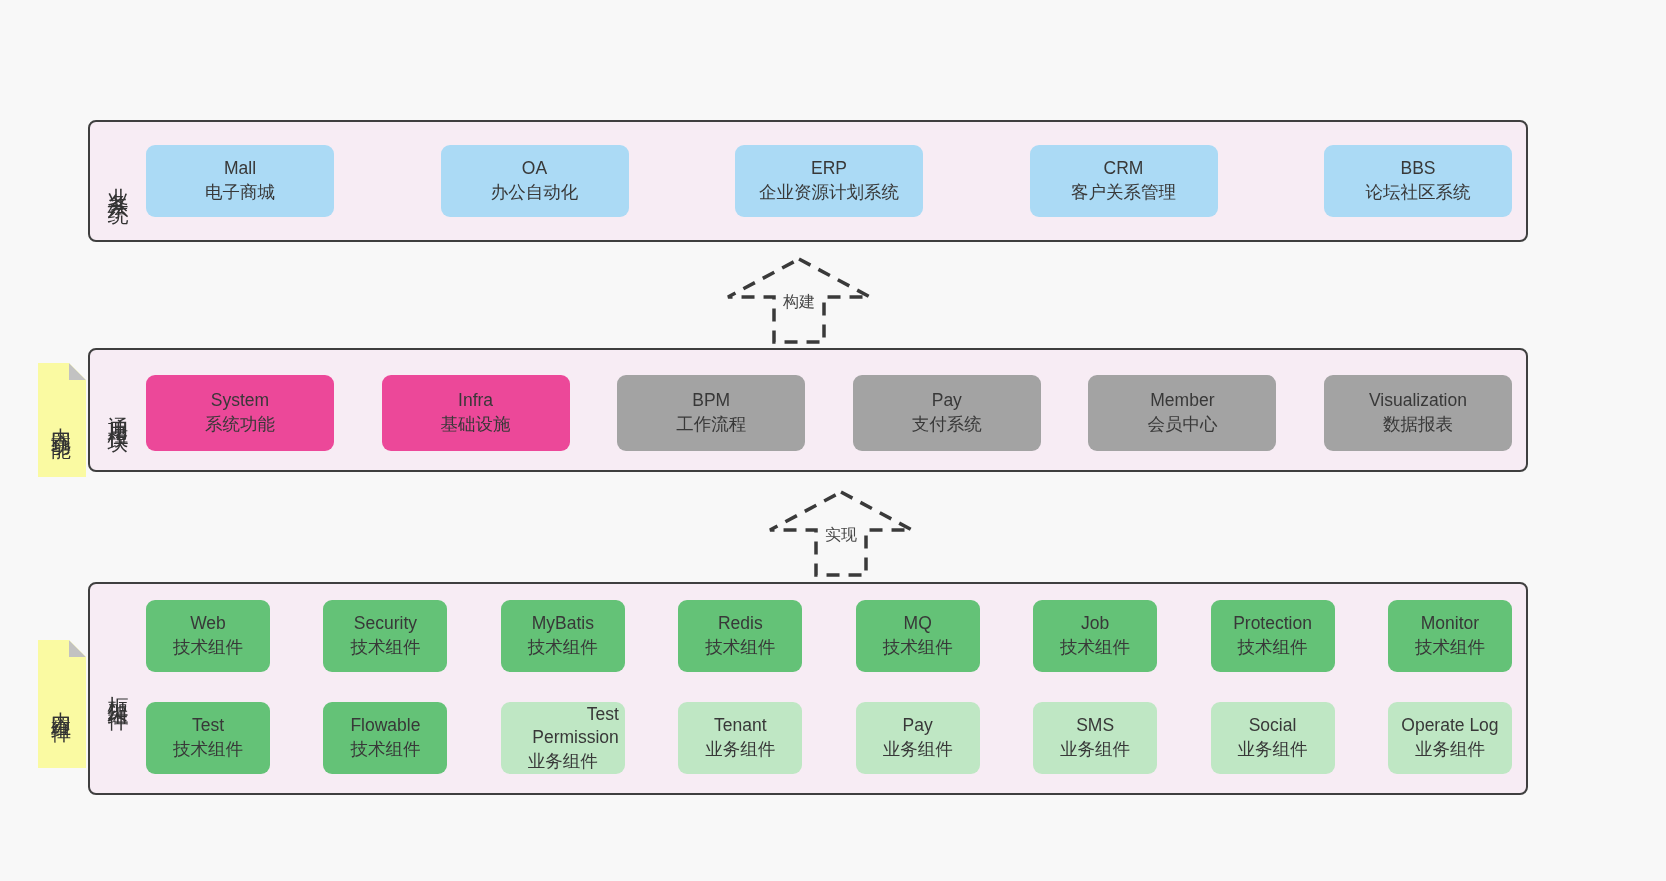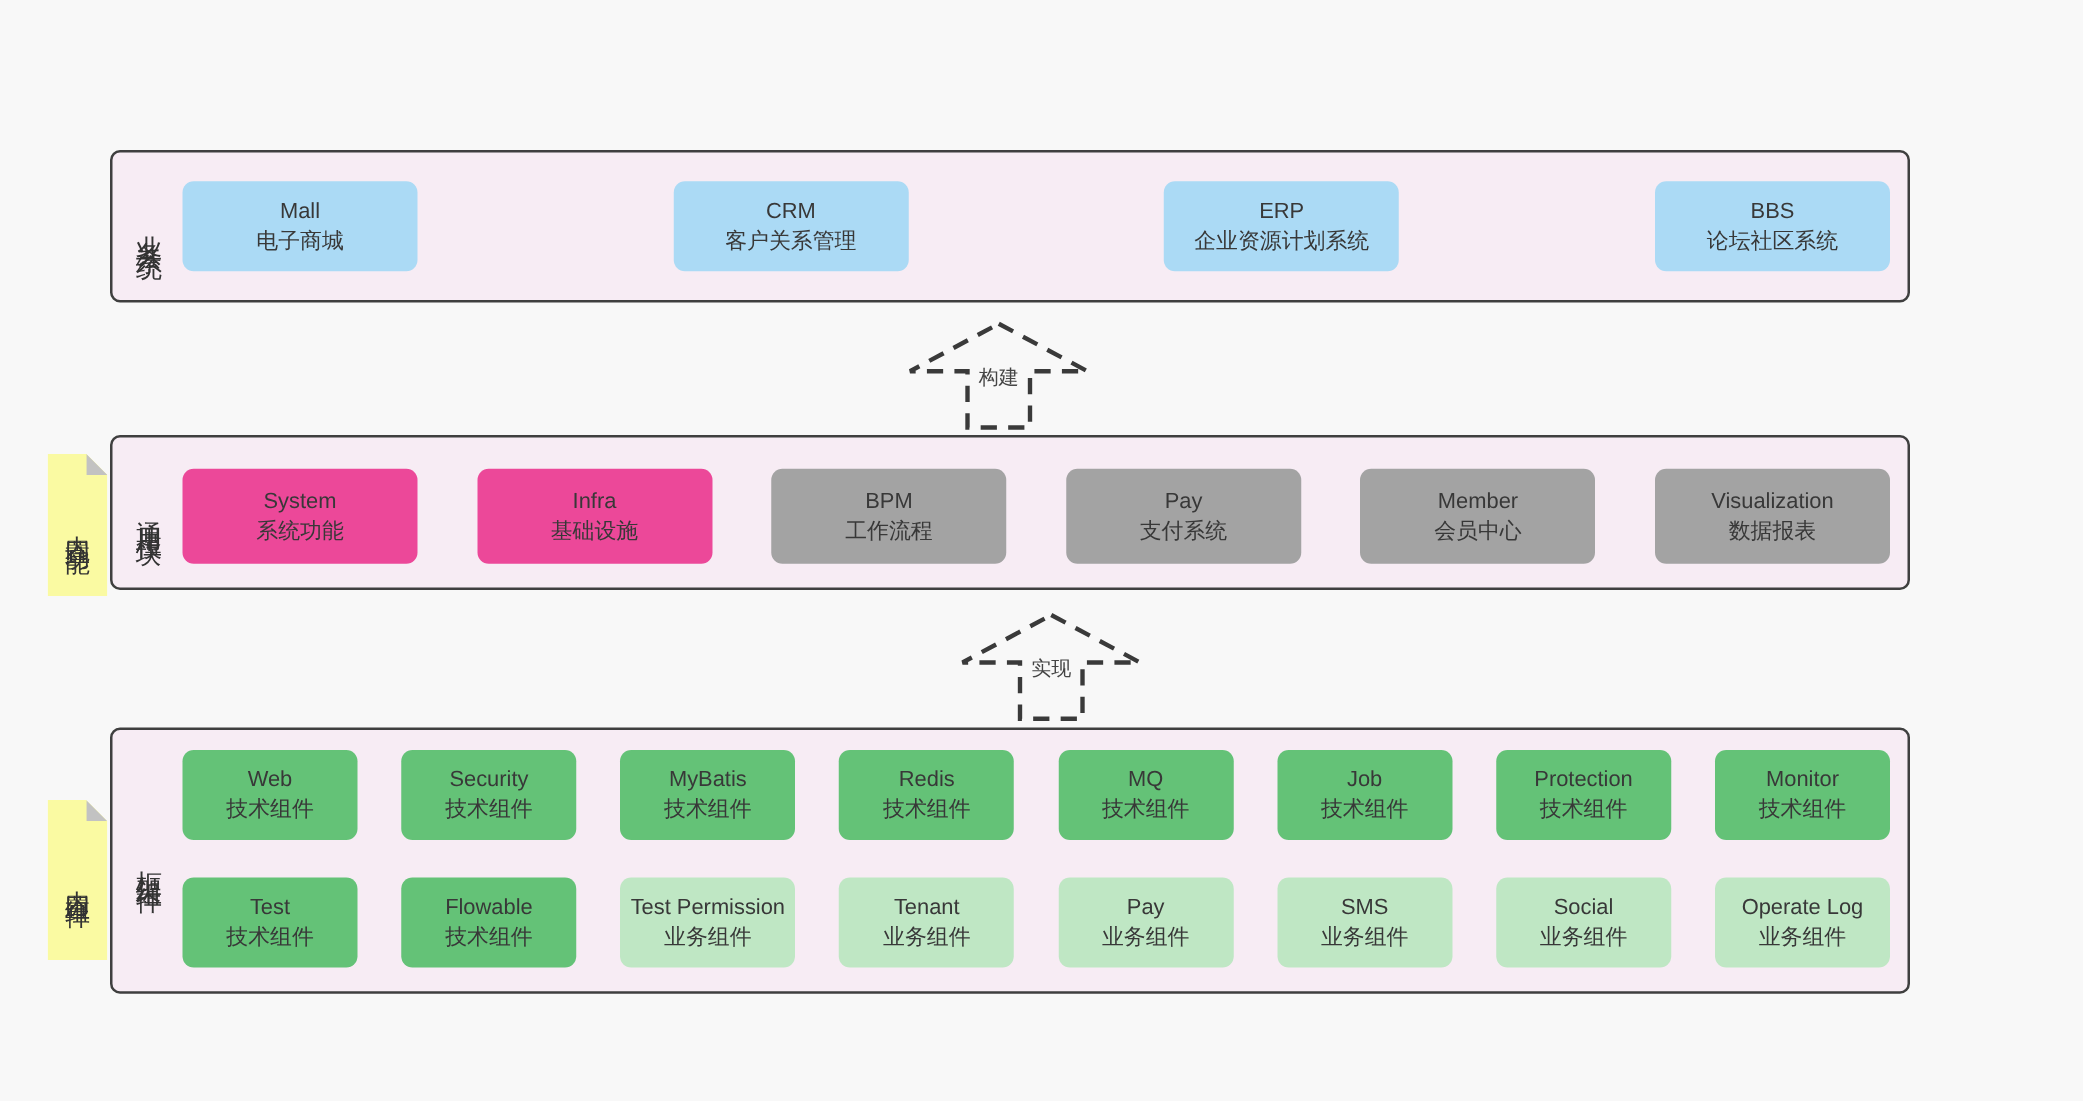--- a/index.html
+++ b/index.html
@@ -36,21 +36,21 @@
   .panel-3 .row-2{top:118px;}
   
   .box{
     border-radius:9px;
     display:flex;flex-direction:column;align-items:center;justify-content:center;
     text-align:center;line-height:1.35;font-size:17.5px;color:#383838;
     box-sizing:border-box;padding:2px 6px;
   }
   .box-lg{width:188px;height:72px;}
   .panel-2 .box-lg{height:76px;}
-  .box-sm{width:140px;height:72px;text-align:right;}
+  .box-sm{width:124px;height:72px;text-align:right;}
   .blue{background:#abdaf5;}
   .red{background:#ec4899;}
   .pink{background:#a3a3a3;}
   .green-dark{background:#64c277;}
   .green-light{background:#bfe7c4;}
   
   .sticky{
     position:absolute;left:38px;width:48px;z-index:1;
     background:#fafaa2;
     display:flex;align-items:center;justify-content:center;
@@ -82,26 +82,30 @@
 <body>
 
 <div class="panel panel-1">
   <div class="side-label">业务系统</div>
   <div class="box-row">
     <div class="box box-lg blue">
       <span>Mall</span>
       <span>电子商城</span>
     </div>
     <div class="box box-lg blue">
+      <span>OA</span>
+      <span>办公自动化</span>
+    </div>
+    <div class="box box-lg blue">
+      <span>ERP</span>
+      <span>企业资源计划系统</span>
+    </div>
+    <div class="box box-lg blue">
       <span>CRM</span>
       <span>客户关系管理</span>
-    </div>
-    <div class="box box-lg blue">
-      <span>ERP</span>
-      <span>企业资源计划系统</span>
     </div>
     <div class="box box-lg blue">
       <span>BBS</span>
       <span>论坛社区系统</span>
     </div>
   </div>
 </div>
 
 <div class="arrow arrow-1">
   <svg viewBox="0 0 150 92">

